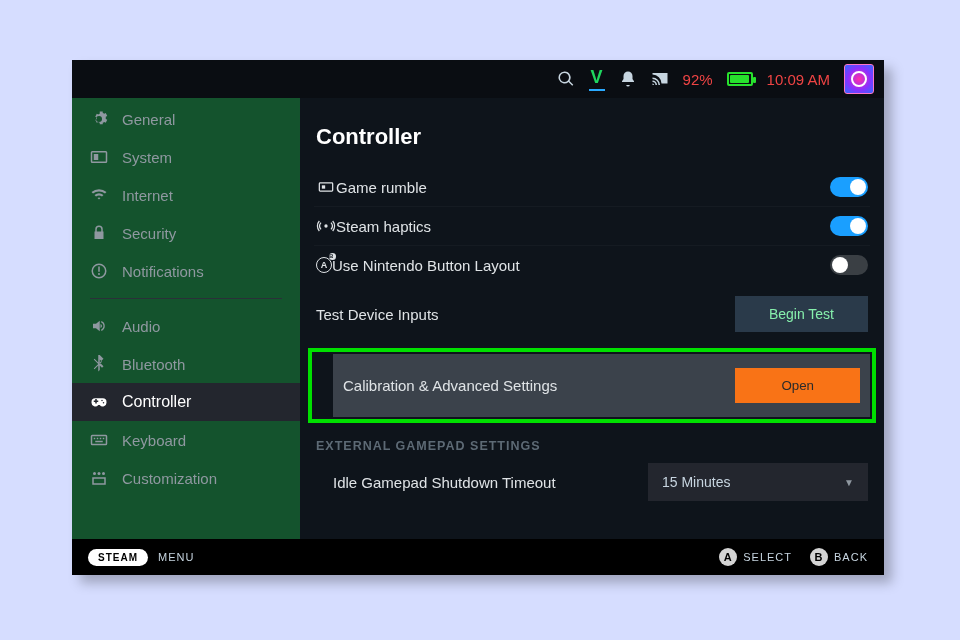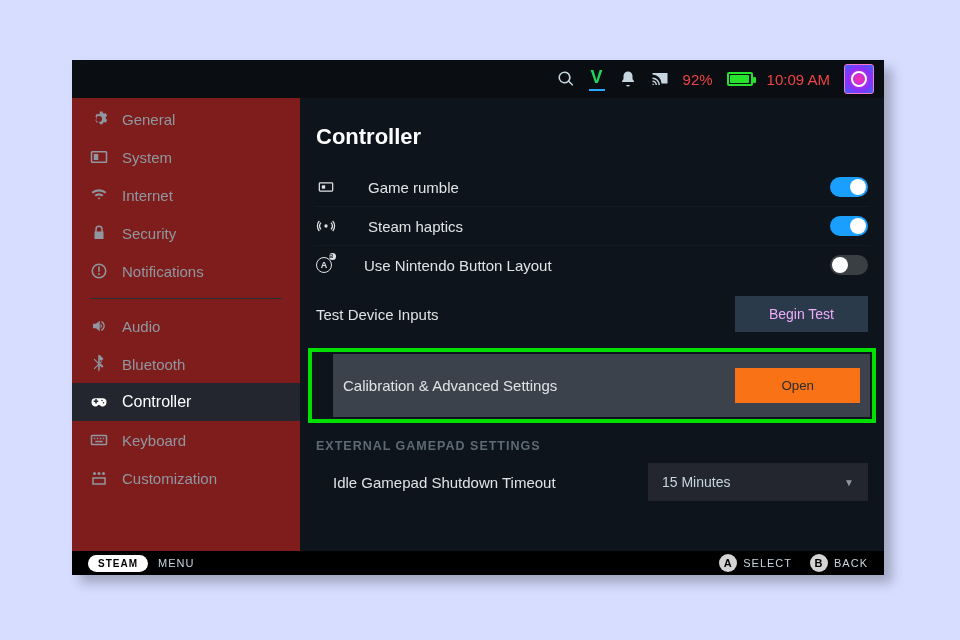--- a/index.html
+++ b/index.html
@@ -56,21 +56,21 @@
   }
   .avatar::after { content:""; position:absolute; left:50%; top:50%; width:12px; height:12px; border:2px solid #fff; border-radius:50%; transform:translate(-50%,-50%); }
   .game-v { font-weight:900; font-size:18px; color:#1fd65f; }
   .game-v-under { display:block; height:2px; width:16px; background:#2aa9ff; margin-top:1px;}
   .game-wrap { display:flex; flex-direction:column; align-items:center; }
 
   
   .mainarea { flex:1; display:flex; overflow:hidden; }
   .sidebar {
     width: 228px;
-    background: #7f1d1d;
+    background: #14532d;
     padding-top: 4px;
     overflow: hidden;
   }
   .sidebar-item {
     display:flex; align-items:center; gap:14px;
     padding: 10px 18px;
     color: #8f98a0;
     font-size: 15px;
     cursor: pointer;
   }
@@ -90,37 +90,37 @@
     padding: 26px 0 0 0;
     overflow: hidden;
   }
   .content-inner { padding: 0 14px; }
   .page-title { color:#fff; font-size:22px; font-weight:600; margin-bottom: 18px; padding-left: 2px;}
   .settingrow {
     display:flex; align-items:center; justify-content:space-between;
     padding: 9px 2px;
     border-bottom: 1px solid rgba(255,255,255,0.03);
   }
-  .settingrow .left { display:flex; align-items:center; gap:32px; color:#dfe3e6; font-size:15px;}
+  .settingrow .left { display:flex; align-items:center; gap:0; color:#dfe3e6; font-size:15px;}
   .settingrow .left svg, .settingrow .left .glyph { width:20px; height:20px; fill:#dfe3e6; display:flex; align-items:center; justify-content:center; font-size:12px;}
   .helptext { font-size:11.5px; color:#8f98a0; padding: 2px 2px 12px 2px; }
 
   .toggle {
     width: 38px; height: 20px; border-radius: 10px;
     background: #3a3f44; position:relative; cursor:pointer;
   }
   .toggle.on { background: #1a9fff; }
   .toggle .knob {
     position:absolute; top:2px; width:16px; height:16px; border-radius:50%; background:#fff;
     left:2px; transition: left .1s;
   }
   .toggle.on .knob { left:20px; }
 
   .btn {
-    background:#2a3a4a; color:#f0abfc; font-size:14px;
+    background:#2a3a4a; color:#86efac; font-size:14px;
     padding: 10px 34px; border:none; cursor:pointer;
   }
   .row-plain {
     display:flex; align-items:center; justify-content:space-between;
     padding: 12px 2px;
     color:#dfe3e6; font-size:15px;
   }
   
   .highlight-wrap {
     position: relative;
@@ -148,21 +148,21 @@
   .select {
     background:#23262e; color:#c7d5e0; font-size:14px;
     padding: 11px 14px; min-width: 220px;
     display:flex; justify-content:space-between; align-items:center;
     cursor:pointer;
   }
   .select .caret { font-size:10px; color:#8f98a0; }
 
   
   .footerbar {
-    height: 24px; background:#000; display:flex; align-items:center; justify-content:space-between;
+    height: 36px; background:#000; display:flex; align-items:center; justify-content:space-between;
     padding: 0 16px;
   }
   .footer-left { display:flex; align-items:center; gap:10px; }
   .steam-pill { background:#fff; color:#000; font-size:10px; font-weight:700; letter-spacing:1px; padding:3px 10px; border-radius:10px;}
   .footer-left .menu { color:#c7d5e0; font-size:11px; letter-spacing:1px;}
   .footer-right { display:flex; align-items:center; gap:18px; }
   .fbtn { display:flex; align-items:center; gap:6px; color:#c7d5e0; font-size:11px; letter-spacing:1px;}
   .circ { width:18px; height:18px; border-radius:50%; background:#d4d4d4; color:#000; font-size:11px; font-weight:700; display:flex; align-items:center; justify-content:center;}
 </style>
 </head>

